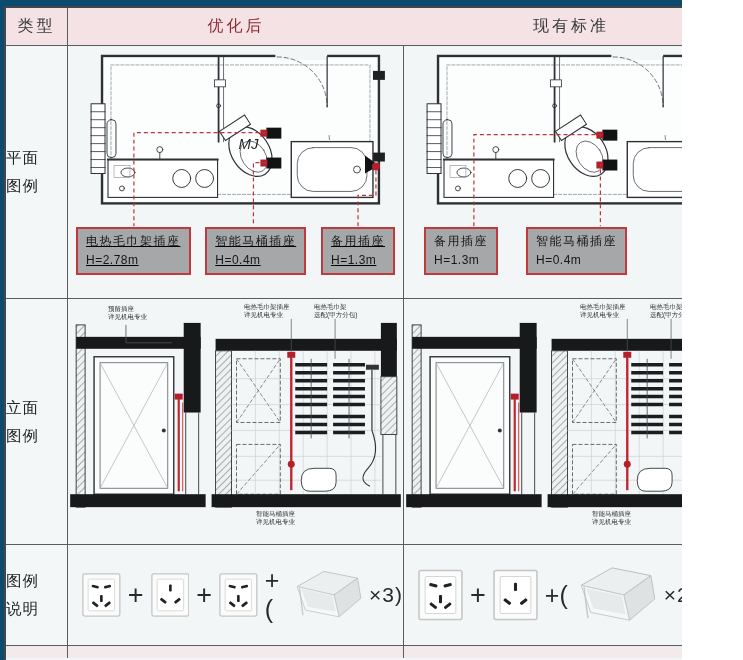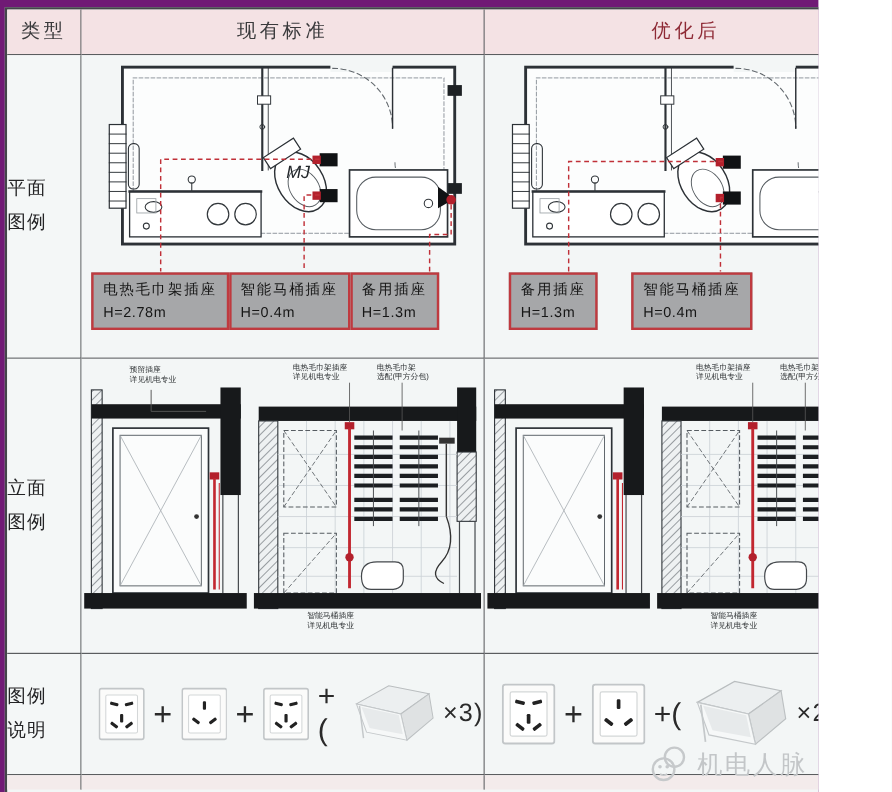--- a/index.html
+++ b/index.html
@@ -1,33 +1,33 @@
 <!DOCTYPE html>
 <html><head>
 <meta charset="utf-8">
 <style>
   html,body{margin:0;padding:0;}
-  .page{position:relative;width:682px;height:660px;background:#701a75;
+  .page{position:relative;width:682px;height:660px;background:#0c4a6e;
         font-family:"Liberation Sans","DejaVu Sans",sans-serif;overflow:hidden;}
   .tbl{position:absolute;left:4px;top:6px;width:733px;height:652px;
        border:2px solid #43464a;background:#f3f6f6;
        display:grid;grid-template-columns:62px 336px 1fr;
        grid-template-rows:38px 253px 246px 101px 12px;}
   .cell{position:relative;border-right:1px solid #5a5d5f;border-bottom:1px solid #5a5d5f;overflow:hidden;}
   .lastcol{border-right:none;}
   .hdr{background:#f4e2e4;display:flex;align-items:center;justify-content:center;
        font-size:16px;letter-spacing:3px;color:#3a3a3c;}
   .hdr.opt{color:#8e2a35;}
   .rowlab{display:flex;align-items:center;background:#f4f7f7;}
   .rowlab span{white-space:pre-line;text-align:center;font-size:15.5px;line-height:1.8;
        color:#242426;letter-spacing:1px;}
   .diag{background:#f3f6f6;}
   .fillsvg{position:absolute;left:0;top:0;width:100%;height:100%;display:block;}
   .tagrow{position:absolute;top:181px;left:0;right:0;display:flex;}
-  .tagrow.three{padding:0 8px;}
+  .tagrow.three{justify-content:space-between;padding:0 8px;text-decoration:underline;}
   .tagrow.two{justify-content:flex-start;gap:28px;padding-left:20px;}
   .tag{background:#a6a7a9;border:2px solid #bf3a3f;color:#161616;
        font-size:12px;line-height:1.55;padding:3px 8px 4px;}
   .tag .nm{letter-spacing:1.5px;white-space:nowrap;}
   .tag .ht{letter-spacing:.5px;}
   .ann{position:absolute;font-size:6.5px;line-height:1.3;color:#2f3335;white-space:pre-line;}
   .legend{display:flex;align-items:center;gap:7px;padding-left:14px;background:#f3f6f6;}
   .op{font-size:27px;color:#2a2a2a;}
   .opp{font-size:25px;color:#2a2a2a;}
   .mult{font-size:21px;color:#2a2a2a;letter-spacing:1px;}
@@ -153,25 +153,25 @@
     </g>
   </defs>
 </svg>
 
 <div class="page">
   <div class="tbl">
 
     <div class="cell hdr">
       <span>类型</span>
     </div>
+    <div class="cell hdr opt lastcol">
+      <span>优化后</span>
+    </div>
     <div class="cell hdr">
       <span>现有标准</span>
-    </div>
-    <div class="cell hdr opt lastcol">
-      <span>优化后</span>
     </div>
 
     <div class="cell rowlab">
       <span>平面
 图例</span>
     </div>
 
     <div class="cell diag">
       <svg class="fillsvg" viewBox="0 0 336 253">
         <use href="#plan-base"></use>
@@ -297,23 +297,13 @@
           <use href="#cover"></use>
         </svg>
       <span class="mult">×2)</span>
     </div>
 
     <div class="cell stub"></div>
     <div class="cell stub"></div>
     <div class="cell stub lastcol"></div>
   </div>
 
-  <div class="watermark">
-    <svg width="36" height="32" viewBox="0 0 36 32">
-      <circle cx="22" cy="10" r="8" fill="none" stroke="#c6c9cb" stroke-width="2"></circle>
-      <circle cx="13" cy="20" r="9" fill="none" stroke="#c6c9cb" stroke-width="2"></circle>
-      <circle cx="10" cy="18" r="1.5" fill="#c6c9cb"></circle>
-      <circle cx="16" cy="18" r="1.5" fill="#c6c9cb"></circle>
-      <path d="M10,24 q3,2 6,0" fill="none" stroke="#c6c9cb" stroke-width="1.5"></path>
-    </svg>
-    <span>机电人脉</span>
-  </div>
 </div>
 
 </body></html>

